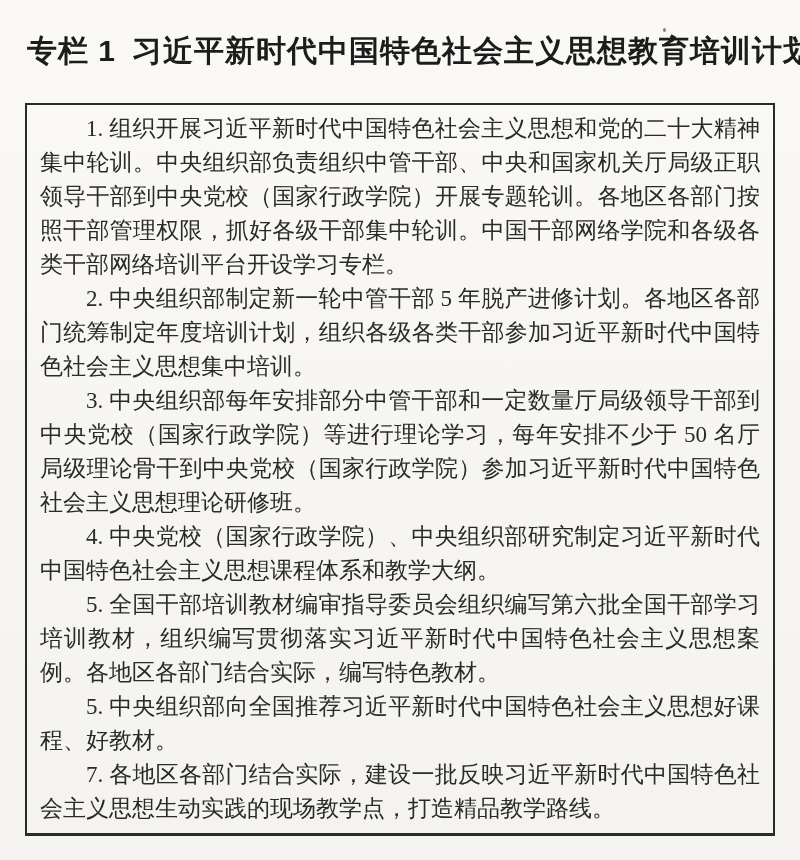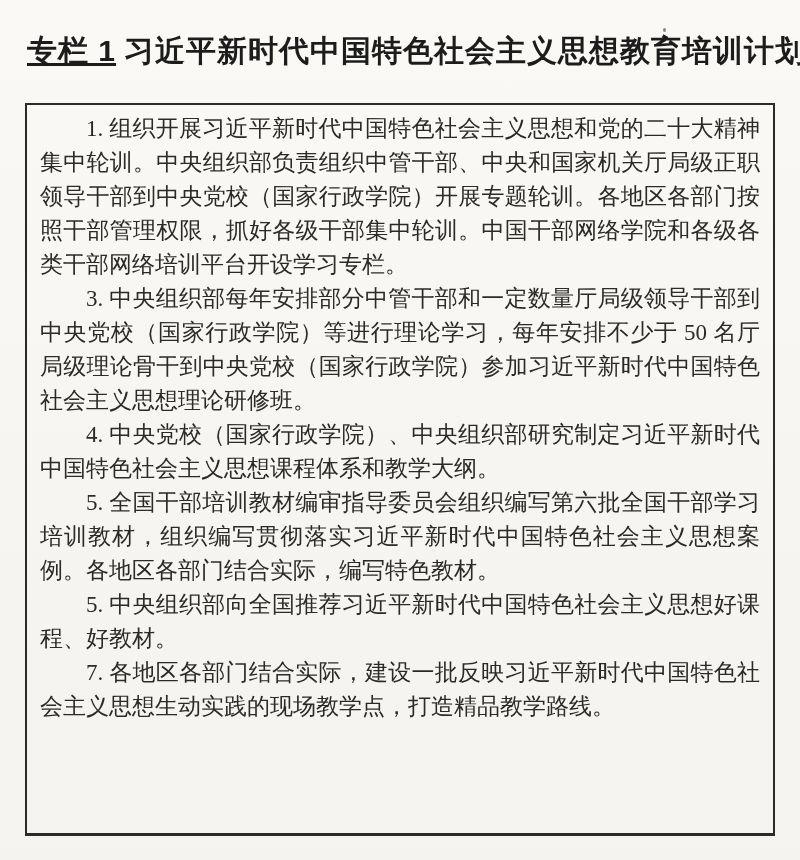--- a/index.html
+++ b/index.html
@@ -27,22 +27,21 @@
     margin: 0;
     font-family: "Liberation Sans", sans-serif;
     font-weight: bold;
     font-size: 30px;
     line-height: 36px;
     color: #1c1c1c;
     letter-spacing: 1px;
     white-space: nowrap;
   }
   .doc-title .title-label {
-    margin-right: 8px;
-    text-decoration: underline;
+    margin-right: 16px;
   }
   .content-box {
     position: absolute;
     left: 25px;
     top: 103px;
     width: 750px;
     height: 733px;
     box-sizing: border-box;
     border: 2px solid #2a2a28;
     border-bottom-width: 3px;
@@ -69,19 +68,20 @@
   }
 </style>
 </head>
 <body>
 
 <div class="page">
   <div class="speck"></div>
   <h1 class="doc-title"><span class="title-label">专栏 1</span><span>习近平新时代中国特色社会主义思想教育培训计划</span></h1>
   <div class="content-box">
       <p class="para">1. 组织开展习近平新时代中国特色社会主义思想和党的二十大精神集中轮训。中央组织部负责组织中管干部、中央和国家机关厅局级正职领导干部到中央党校（国家行政学院）开展专题轮训。各地区各部门按照干部管理权限，抓好各级干部集中轮训。中国干部网络学院和各级各类干部网络培训平台开设学习专栏。</p>
+      <p class="para">2. 中央组织部制定新一轮中管干部 5 年脱产进修计划。各地区各部门统筹制定年度培训计划，组织各级各类干部参加习近平新时代中国特色社会主义思想集中培训。</p>
       <p class="para">3. 中央组织部每年安排部分中管干部和一定数量厅局级领导干部到中央党校（国家行政学院）等进行理论学习，每年安排不少于 50 名厅局级理论骨干到中央党校（国家行政学院）参加习近平新时代中国特色社会主义思想理论研修班。</p>
       <p class="para">4. 中央党校（国家行政学院）、中央组织部研究制定习近平新时代中国特色社会主义思想课程体系和教学大纲。</p>
       <p class="para">5. 全国干部培训教材编审指导委员会组织编写第六批全国干部学习培训教材，组织编写贯彻落实习近平新时代中国特色社会主义思想案例。各地区各部门结合实际，编写特色教材。</p>
       <p class="para">5. 中央组织部向全国推荐习近平新时代中国特色社会主义思想好课程、好教材。</p>
       <p class="para">7. 各地区各部门结合实际，建设一批反映习近平新时代中国特色社会主义思想生动实践的现场教学点，打造精品教学路线。</p>
     </div>
 </div>
 
 </body></html>

